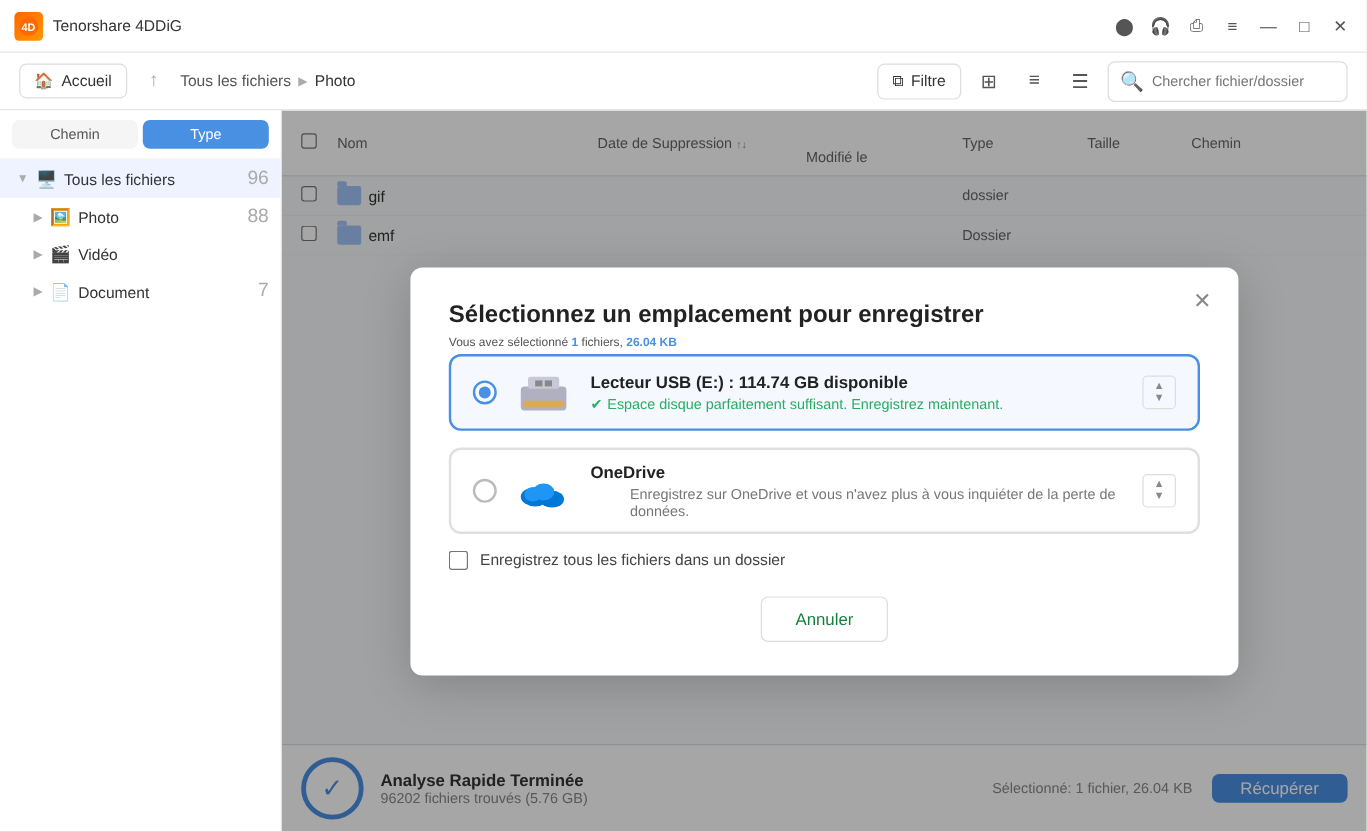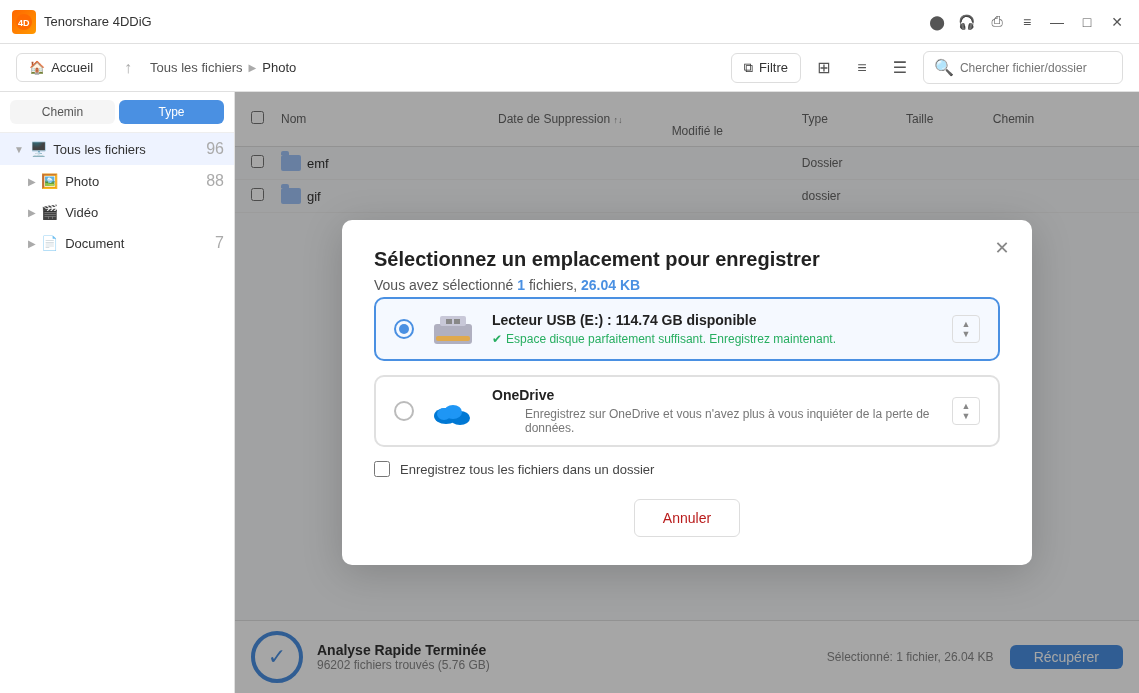--- a/index.html
+++ b/index.html
@@ -84,39 +84,39 @@
     .progress-text p { font-size: 12px; color: #888; }
     .recover-btn { background: #4a90e2; color: #fff; border: none; border-radius: 6px; padding: 4px 24px; font-size: 14px; font-weight: 500; cursor: pointer; }
 
     
     .overlay { position: absolute; top: 0; left: 0; width: 100%; height: 100%; background: rgba(0,0,0,0.35); z-index: 100; display: flex; align-items: center; justify-content: center; }
 
     
     .modal { background: #fff; border-radius: 10px; width: 690px; padding: 28px 32px 28px 32px; position: relative; box-shadow: 0 8px 40px rgba(0,0,0,0.18); }
     .modal-close { position: absolute; top: 14px; right: 16px; width: 28px; height: 28px; border: none; background: none; font-size: 18px; color: #888; cursor: pointer; border-radius: 4px; display: flex; align-items: center; justify-content: center; }
     .modal-title { font-size: 20px; font-weight: 600; color: #222; margin-bottom: 6px; }
-    .modal-subtitle { font-size: 14px; color: #555; margin-bottom: 4px; }
+    .modal-subtitle { font-size: 10px; color: #555; margin-bottom: 4px; }
 
     .option-card { border: 2px solid #e0e0e0; border-radius: 10px; padding: 10px 18px; margin-bottom: 14px; display: flex; align-items: center; gap: 14px; cursor: pointer; transition: border-color 0.15s; }
     .option-card.selected { border-color: #4a90e2; background: #f5f9ff; }
     .option-card .radio { width: 20px; height: 20px; border-radius: 50%; border: 2px solid #bbb; display: flex; align-items: center; justify-content: center; flex-shrink: 0; }
     .option-card.selected .radio { border-color: #4a90e2; }
     .option-card.selected .radio::after { content: ''; width: 10px; height: 10px; border-radius: 50%; background: #4a90e2; }
     .option-card .drive-icon { width: 50px; height: 40px; flex-shrink: 0; display: flex; align-items: center; justify-content: center; }
     .option-card .option-info { flex: 1; }
     .option-card .option-title { font-size: 14px; font-weight: 600; color: #222; margin-bottom: 4px; }
     .option-card .option-desc { font-size: 12px; color: #27ae60; display: flex; align-items: center; gap: 4px; }
     .option-card .option-desc.neutral { color: #777; margin-left: 33px; }
     .option-card .expand-btn { width: 28px; height: 28px; border: 1px solid #ddd; border-radius: 4px; display: flex; align-items: center; justify-content: center; cursor: pointer; color: #888; flex-shrink: 0; flex-direction: column; gap: 1px; }
 
     .checkbox-row { display: flex; align-items: center; gap: 10px; margin: 10px 0 22px 0; font-size: 13px; color: #444; }
     .checkbox-row input[type=checkbox] { width: 16px; height: 16px; cursor: pointer; }
 
     .modal-actions { display: flex; justify-content: center; gap: 16px; }
-    .btn-cancel { background: #fff; border: 1px solid #ddd; border-radius: 6px; padding: 10px 28px; font-size: 14px; color: #b91c1c; cursor: pointer; }
+    .btn-cancel { background: #fff; border: 1px solid #ddd; border-radius: 6px; padding: 10px 28px; font-size: 14px; color: #15803d; cursor: pointer; }
     .btn-save { background: #4a90e2; border: none; border-radius: 6px; padding: 10px 28px; font-size: 14px; color: #fff; font-weight: 500; cursor: pointer; }
   </style>
 </head>
 <body>
 
 <div class="title-bar">
   <div class="title-bar-left">
     <div class="app-logo">
       <svg width="18" height="18" viewBox="0 0 18 18">
           <circle cx="9" cy="9" r="8" fill="#ff6a00"></circle>
@@ -225,37 +225,37 @@
       <div class="col-path">
         <span>Chemin</span>
       </div>
     </div>
 
     <div class="table-rows">
       <div class="table-row">
         <div class="row-check"><input type="checkbox" style=""></div>
         <div class="row-name">
           <div class="folder-icon"></div>
-          <span>emf</span>
+          <span>gif</span>
         </div>
         <div class="row-date"></div>
         <div class="row-modified"></div>
-        <div class="row-type">Dossier</div>
+        <div class="row-type">dossier</div>
         <div class="row-size"></div>
         <div class="row-path"></div>
       </div>
       <div class="table-row">
         <div class="row-check"><input type="checkbox" style=""></div>
         <div class="row-name">
           <div class="folder-icon"></div>
-          <span>gif</span>
+          <span>emf</span>
         </div>
         <div class="row-date"></div>
         <div class="row-modified"></div>
-        <div class="row-type">dossier</div>
+        <div class="row-type">Dossier</div>
         <div class="row-size"></div>
         <div class="row-path"></div>
       </div>
     </div>
 
     <div class="bottom-bar">
       <div class="progress-area">
         <div class="progress-circle" style="background:none;border:4px solid #4a90e2;">
           <span style="color:#4a90e2;font-size:22px;">✓</span>
         </div>

